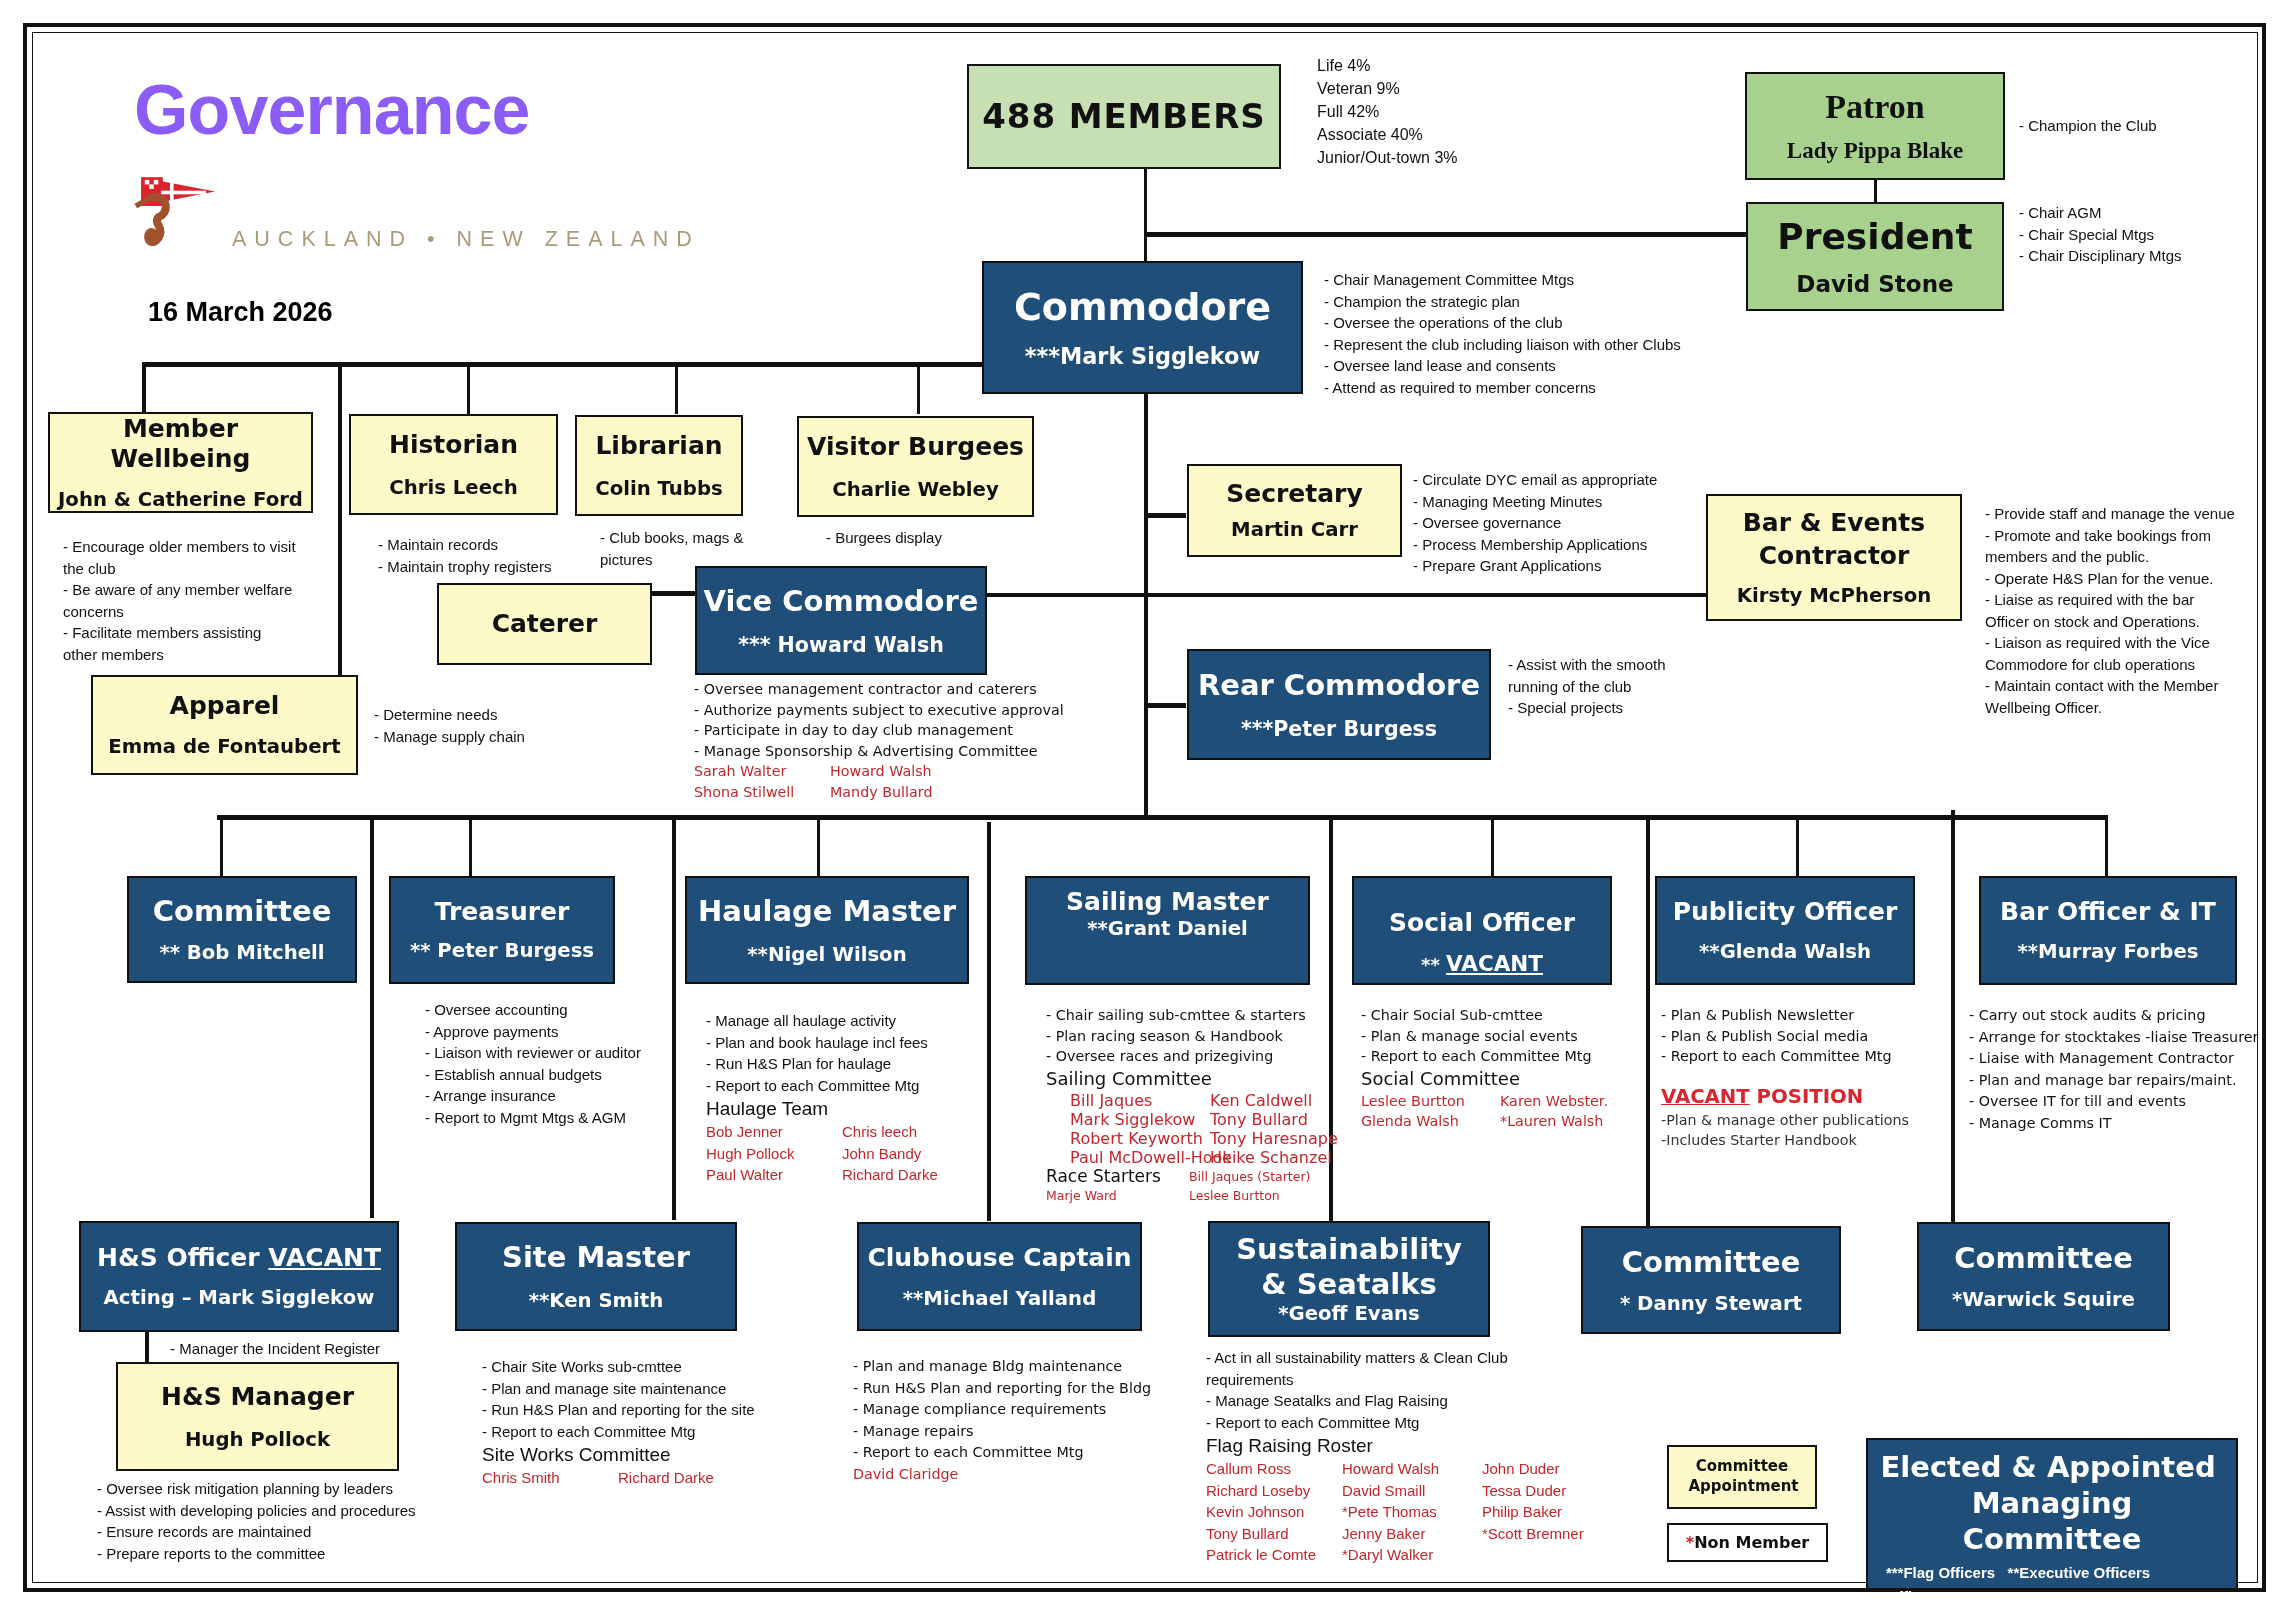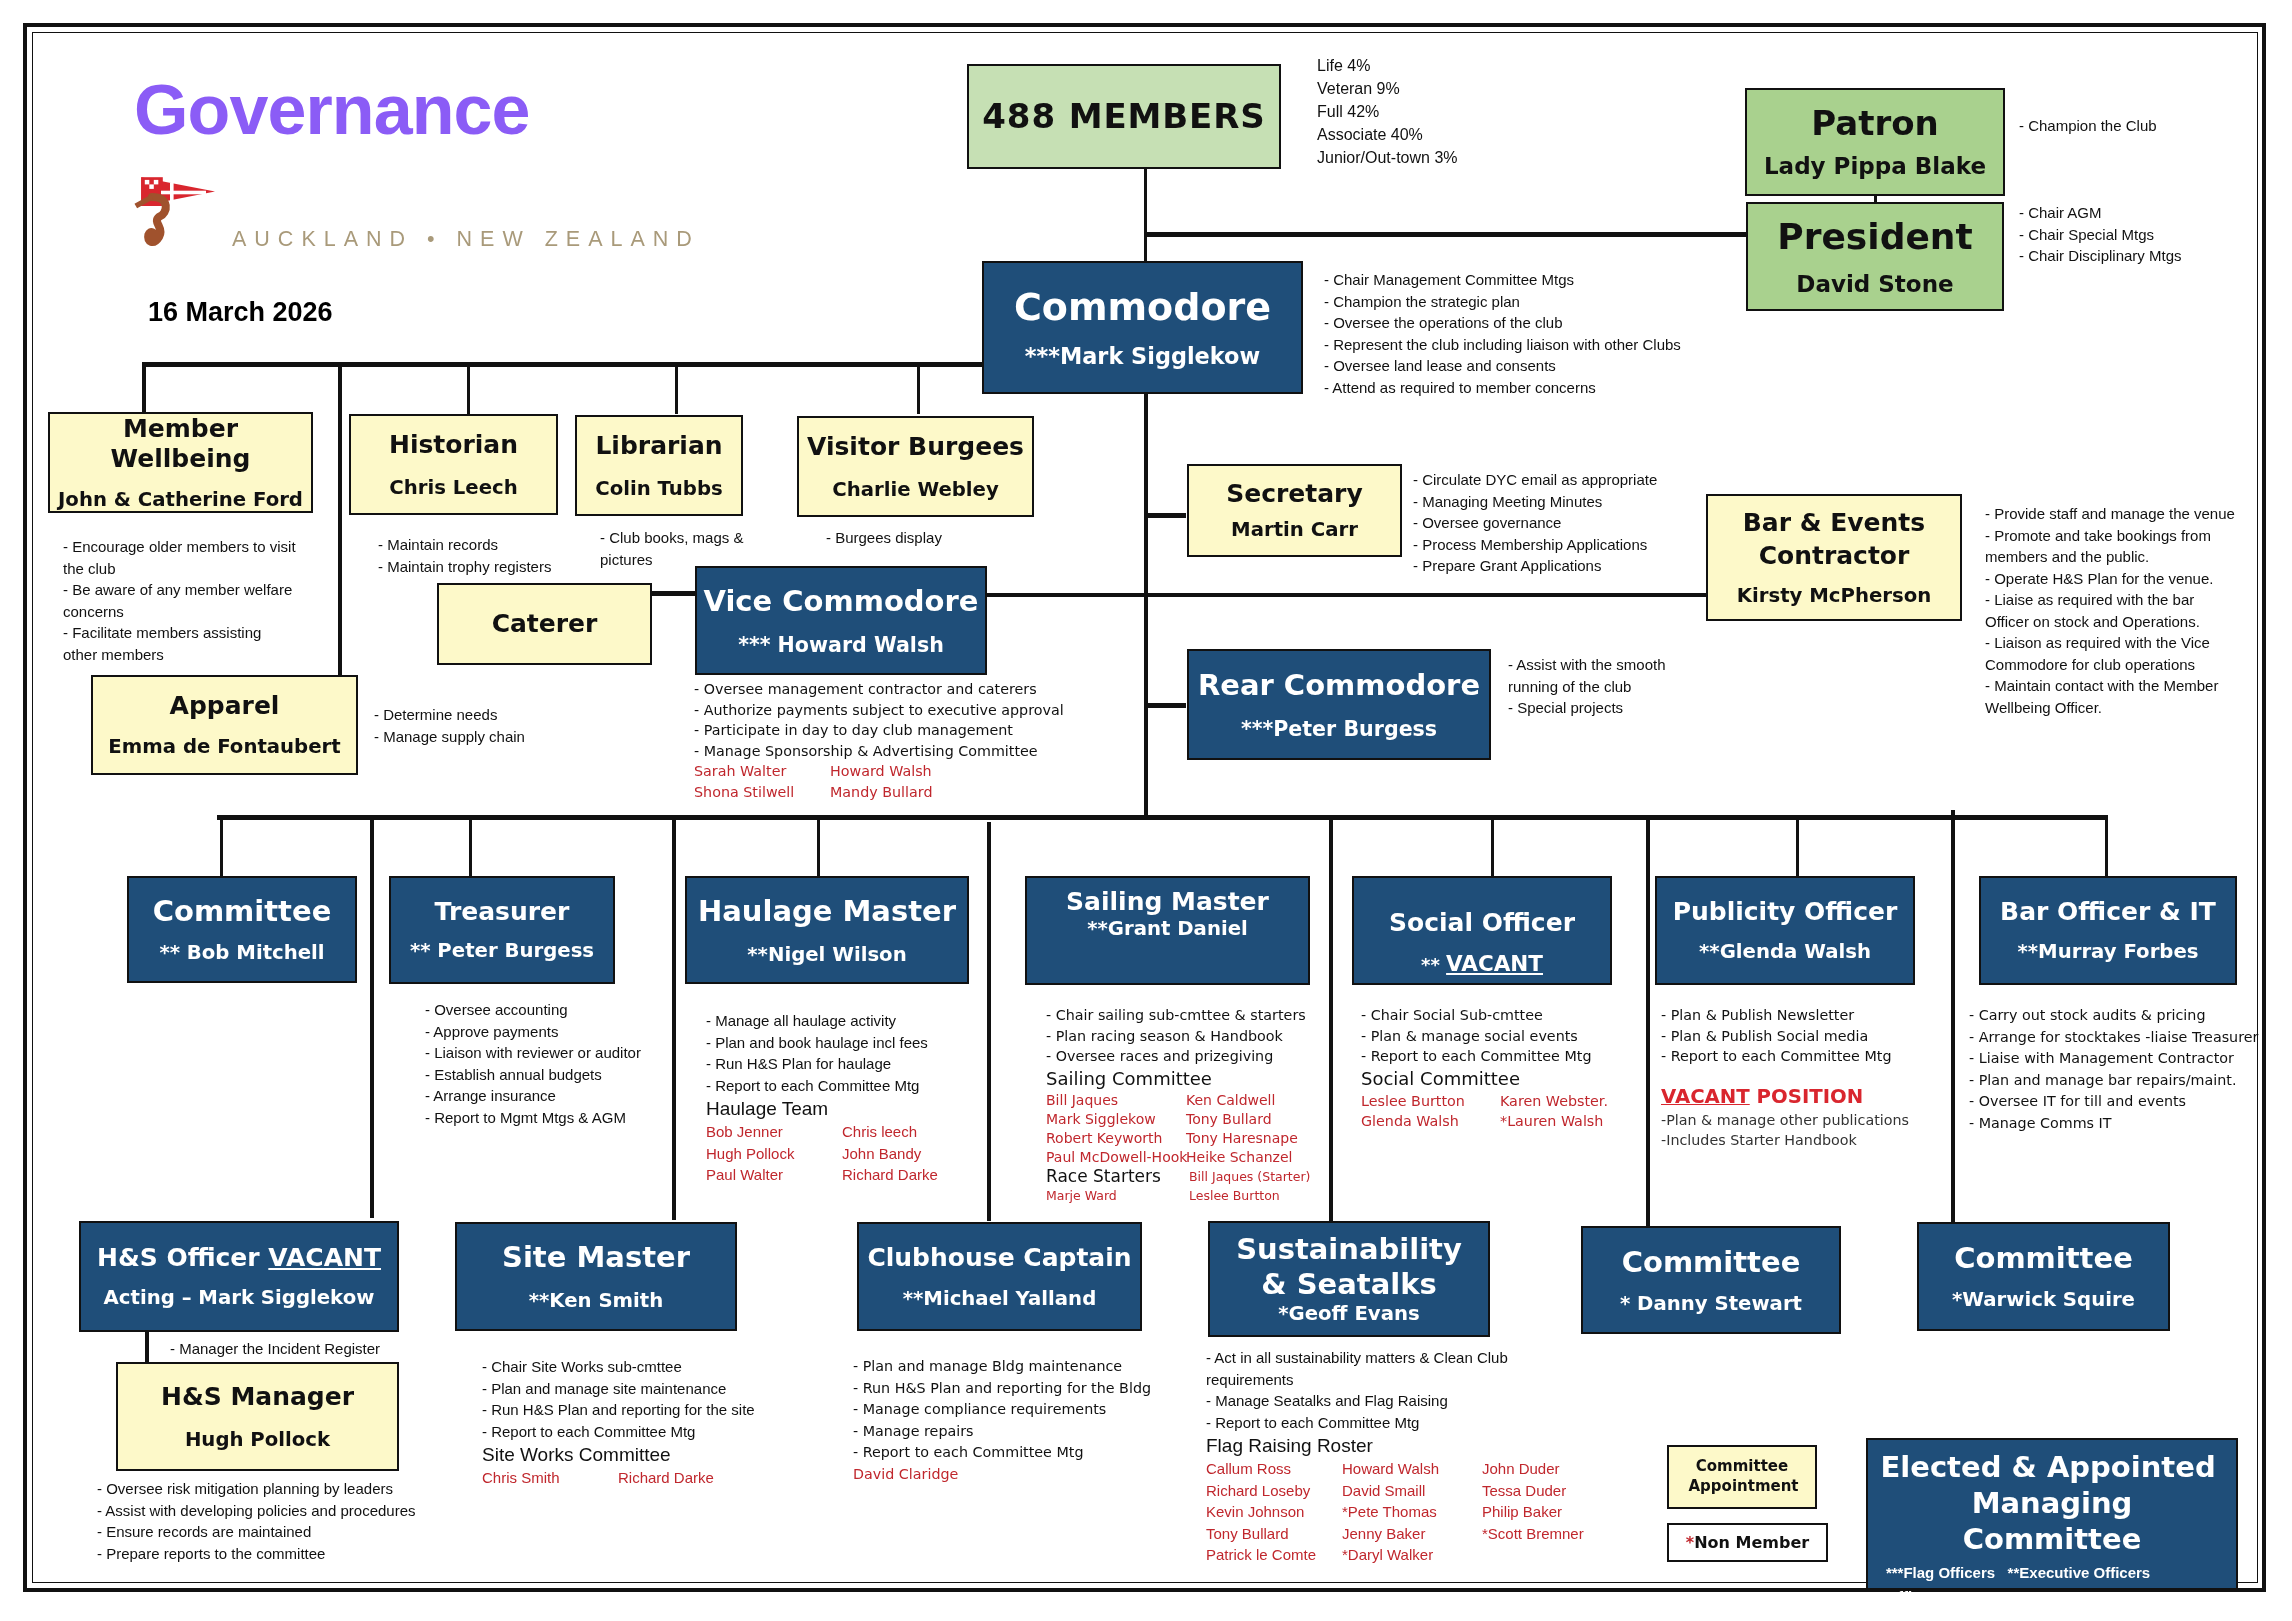--- a/index.html
+++ b/index.html
@@ -90,21 +90,21 @@
   <div class="t" style="font-size:34px;letter-spacing:0.9px;">488 MEMBERS</div>
 </div>
 <div class="notes" style="left:1317px;top:54px;font-size:16px;line-height:23px;">
   <div>Life 4%</div>
   <div>Veteran 9%</div>
   <div>Full 42%</div>
   <div>Associate 40%</div>
   <div>Junior/Out-town 3%</div>
 </div>
 
-<div class="box green2" style="left:1745px;top:88px;width:260px;height:108px;">
+<div class="box green2" style="left:1745px;top:72px;width:260px;height:108px;font-family:Liberation Serif, serif;">
   <div class="t" style="font-size:34px;">Patron</div>
   <div class="t" style="font-size:23px;margin-top:9px;">Lady Pippa Blake</div>
 </div>
 <div class="notes" style="left:2019px;top:115px;">
   <div>- Champion the Club</div>
 </div>
 
 <div class="box green2" style="left:1746px;top:202px;width:258px;height:109px;">
   <div class="t" style="font-size:36px;">President</div>
   <div class="t" style="font-size:23px;margin-top:12.5px;">David Stone</div>
@@ -277,21 +277,21 @@
 
 <div class="box navy" style="left:1025px;top:876px;width:285px;height:109px;justify-content:flex-start;padding-top:9px;">
   <div class="t" style="font-size:25px;">Sailing Master</div>
   <div class="t" style="font-size:19.7px;">**Grant Daniel</div>
 </div>
 <div class="notes" style="left:1046px;top:1005px;font-family:'DejaVu Sans',sans-serif;font-size:14.3px;line-height:20.6px;">
   <div>- Chair sailing sub-cmttee &amp; starters</div>
   <div>- Plan racing season &amp; Handbook</div>
   <div>- Oversee races and prizegiving</div>
   <div style="font-size:18px;line-height:24px;">Sailing Committee</div>
-  <div class="grid2 red" style="font-size:14px;line-height:19px;grid-template-columns:140px 134px;">
+  <div class="grid2 red" style="font-size:16px;line-height:19px;grid-template-columns:140px 134px;margin-left:24px;">
     <div>Bill Jaques</div>
     <div>Ken Caldwell</div>
     <div>Mark Sigglekow</div>
     <div>Tony Bullard</div>
     <div>Robert Keyworth</div>
     <div>Tony Haresnape</div>
     <div>Paul McDowell-Hook</div>
     <div>Heike Schanzel</div>
   </div>
   <div class="grid2" style="grid-template-columns:143px 143px;font-size:12.5px;line-height:19.7px;">

